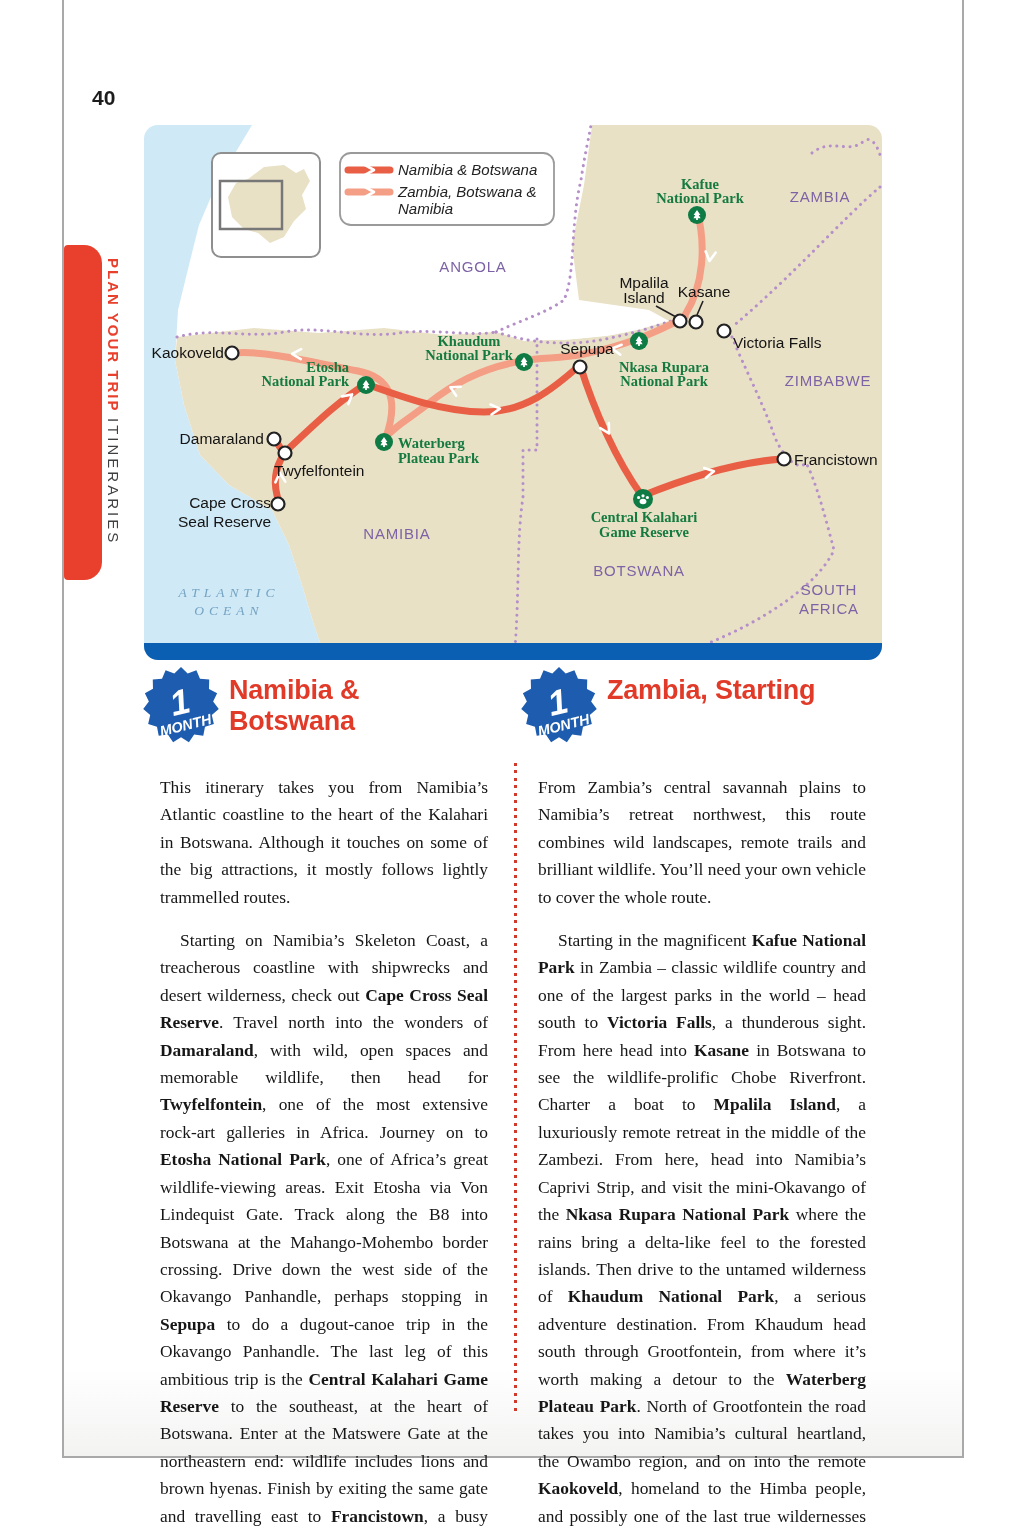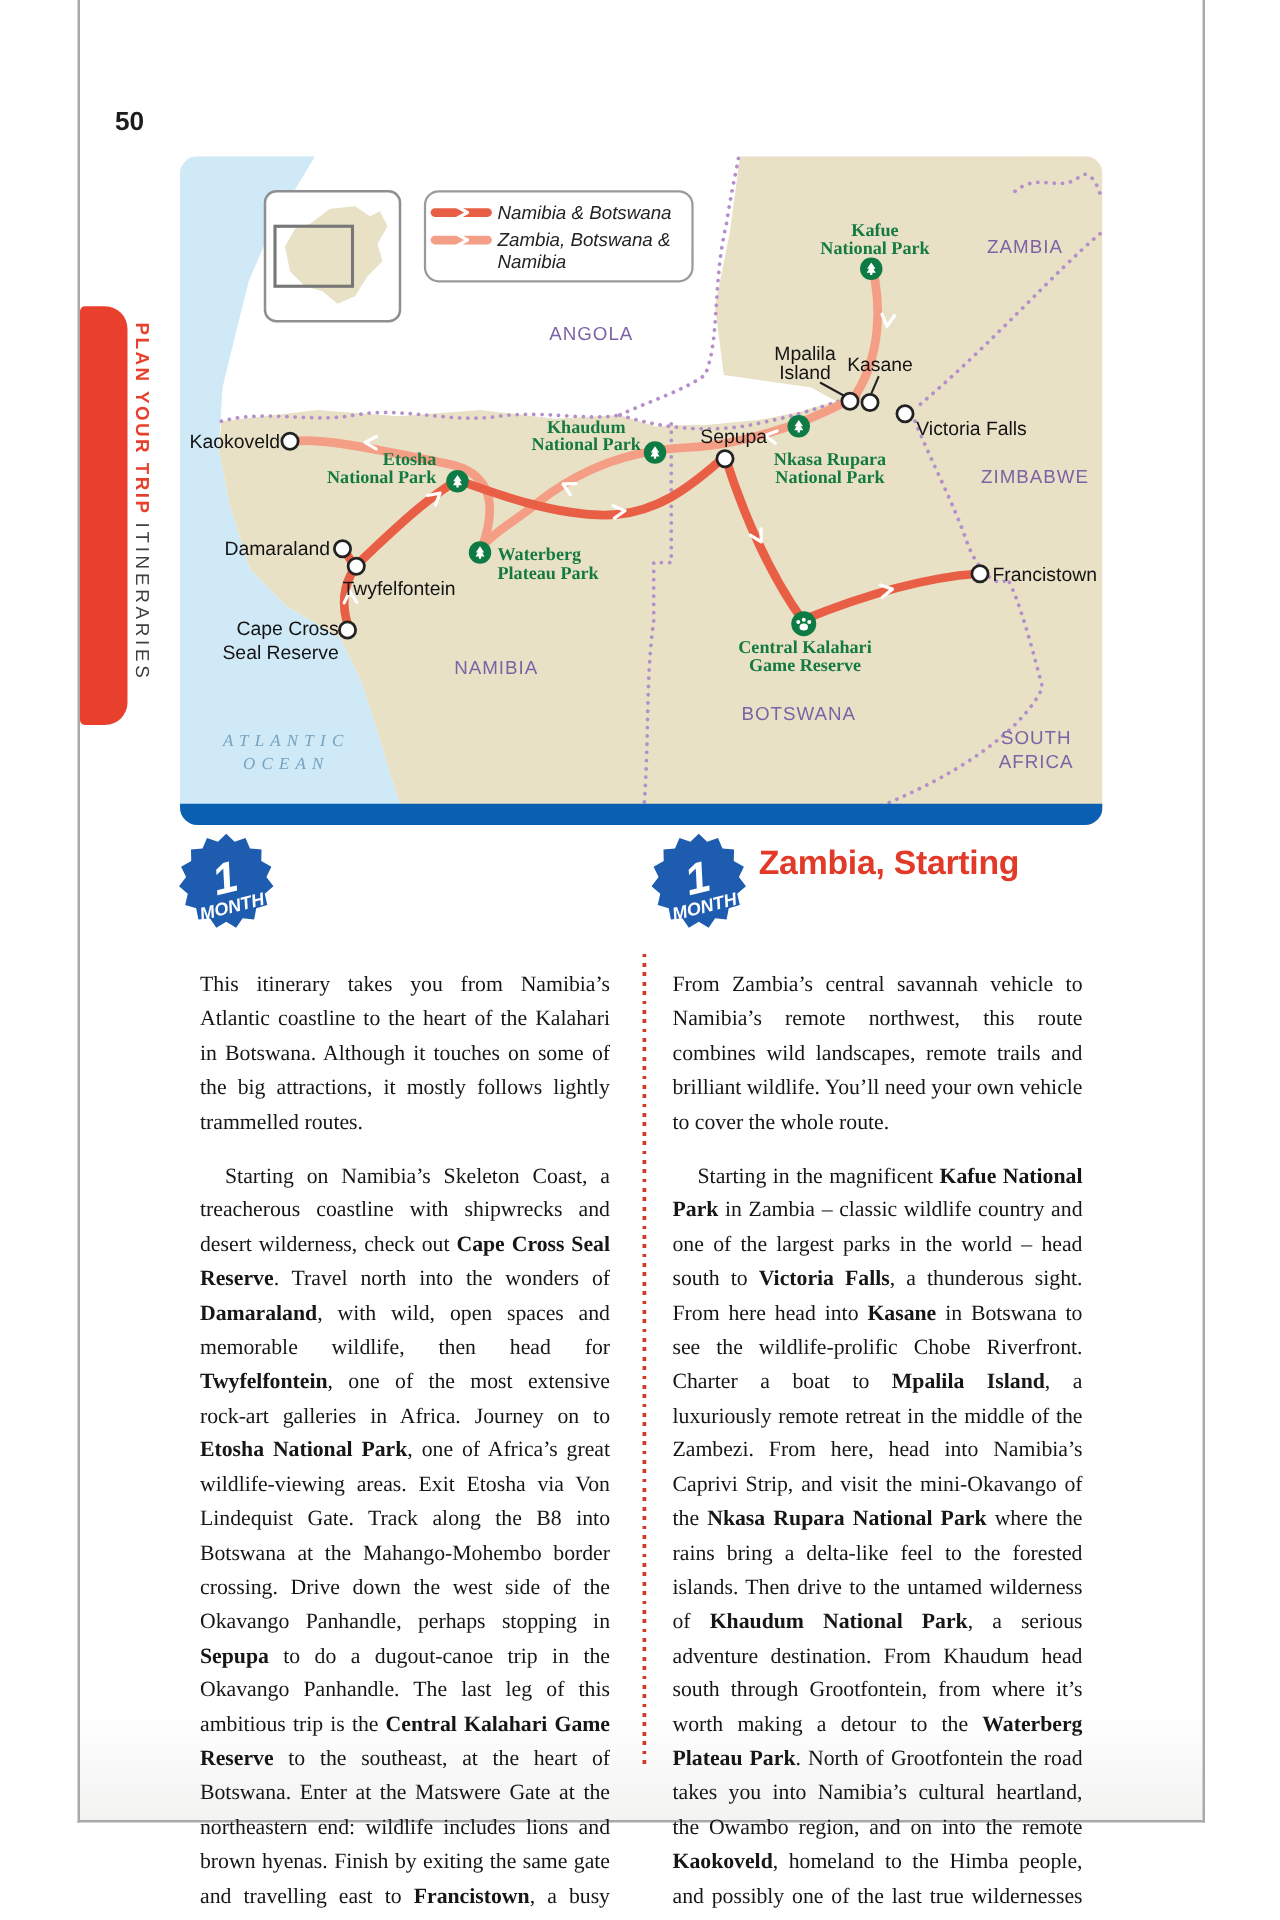--- a/index.html
+++ b/index.html
@@ -44,21 +44,21 @@
   .article-body p.indent{text-indent:20px;}
   .col-divider{position:absolute;left:450px;top:763px;width:3px;height:650px;
                background-image:repeating-linear-gradient(to bottom,#cf3a2a 0 3px,transparent 3px 7.5px);}
 </style>
 </head>
 <body>
 
 <div class="canvas">
   <div class="scan-page">
 
-    <div class="page-number">50</div>
+    <div class="page-number">40</div>
 
     <div class="side-tab-shape"></div>
     <div class="vtext red">PLAN YOUR TRIP</div>
     <div class="vtext gray">ITINERARIES</div>
 
     <div class="map-wrap">
       <svg viewBox="0 0 738 535" width="738" height="535">
         <defs>
           <clipPath id="maprc">
               <rect x="0" y="0" width="738" height="535" rx="14"></rect>
@@ -214,39 +214,43 @@
     </div>
 
     <div class="article-head left">
       <svg class="badge" viewBox="0 0 76 76">
         <polygon class="starburst" fill="#1d5cae" points="38.0,1.0 44.5,7.2 53.0,4.2 56.5,12.5 65.5,13.2 65.3,22.3 73.2,26.6 69.3,34.7 74.8,41.9 68.0,47.7 70.0,56.5 61.4,59.1 59.7,67.9 50.8,66.8 45.7,74.2 38.0,69.5 30.3,74.2 25.2,66.8 16.3,67.9 14.6,59.1 6.0,56.5 8.0,47.7 1.2,41.9 6.7,34.7 2.8,26.6 10.7,22.2 10.5,13.2 19.5,12.5 23.0,4.2 31.5,7.2"></polygon>
         <g transform="rotate(-14 38 40)" fill="#fff" text-anchor="middle" font-family="Liberation Sans, sans-serif" font-style="italic" font-weight="bold">
           <text x="38" y="47" font-size="34">1</text>
           <text x="38" y="63" font-size="14">MONTH</text>
         </g>
       </svg>
+      <div class="title">
+        <div>Namibia &amp;</div>
+        <div>Botswana</div>
+      </div>
     </div>
 
     <div class="article-head right">
       <svg class="badge" viewBox="0 0 76 76">
         <polygon class="starburst" fill="#1d5cae" points="38.0,1.0 44.5,7.2 53.0,4.2 56.5,12.5 65.5,13.2 65.3,22.3 73.2,26.6 69.3,34.7 74.8,41.9 68.0,47.7 70.0,56.5 61.4,59.1 59.7,67.9 50.8,66.8 45.7,74.2 38.0,69.5 30.3,74.2 25.2,66.8 16.3,67.9 14.6,59.1 6.0,56.5 8.0,47.7 1.2,41.9 6.7,34.7 2.8,26.6 10.7,22.2 10.5,13.2 19.5,12.5 23.0,4.2 31.5,7.2"></polygon>
         <g transform="rotate(-14 38 40)" fill="#fff" text-anchor="middle" font-family="Liberation Sans, sans-serif" font-style="italic" font-weight="bold">
           <text x="38" y="47" font-size="34">1</text>
           <text x="38" y="63" font-size="14">MONTH</text>
         </g>
       </svg>
       <div class="title">
         <div>Zambia, Starting</div>
       </div>
     </div>
 
     <div class="article-body left">
       <p>This itinerary takes you from Namibia’s Atlantic coastline to the heart of the Kalahari in Botswana. Although it touches on some of the big attractions, it mostly follows lightly trammelled routes.</p>
       <p class="indent"><span>Starting on Namibia’s Skeleton Coast, a treacherous coastline with shipwrecks and desert wilderness, check out </span><b>Cape Cross Seal Reserve</b><span>. Travel north into the wonders of </span><b>Damaraland</b><span>, with wild, open spaces and memorable wildlife, then head for </span><b>Twyfelfontein</b><span>, one of the most extensive rock-art galleries in Africa. Journey on to </span><b>Etosha National Park</b><span>, one of Africa’s great wildlife-viewing areas. Exit Etosha via Von Lindequist Gate. Track along the B8 into Botswana at the Mahango-Mohembo border crossing. Drive down the west side of the Okavango Panhandle, perhaps stopping in </span><b>Sepupa</b><span> to do a dugout-canoe trip in the Okavango Panhandle. The last leg of this ambitious trip is the </span><b>Central Kalahari Game Reserve</b><span> to the southeast, at the heart of Botswana. Enter at the Matswere Gate at the northeastern end: wildlife includes lions and brown hyenas. Finish by exiting the same gate and travelling east to </span><b>Francistown</b><span>, a busy town with plenty of good places to stay and eat at journey’s end.</span></p>
     </div>
     <div class="article-body right">
-      <p>From Zambia’s central savannah vehicle to Namibia’s remote northwest, this route combines wild landscapes, remote trails and brilliant wildlife. You’ll need your own vehicle to cover the whole route.</p>
+      <p>From Zambia’s central savannah plains to Namibia’s retreat northwest, this route combines wild landscapes, remote trails and brilliant wildlife. You’ll need your own vehicle to cover the whole route.</p>
       <p class="indent"><span>Starting in the magnificent </span><b>Kafue National Park</b><span> in Zambia – classic wildlife country and one of the largest parks in the world – head south to </span><b>Victoria Falls</b><span>, a thunderous sight. From here head into </span><b>Kasane</b><span> in Botswana to see the wildlife-prolific Chobe Riverfront. Charter a boat to </span><b>Mpalila Island</b><span>, a luxuriously remote retreat in the middle of the Zambezi. From here, head into Namibia’s Caprivi Strip, and visit the mini-Okavango of the </span><b>Nkasa Rupara National Park</b><span> where the rains bring a delta-like feel to the forested islands. Then drive to the untamed wilderness of </span><b>Khaudum National Park</b><span>, a serious adventure destination. From Khaudum head south through Grootfontein, from where it’s worth making a detour to the </span><b>Waterberg Plateau Park</b><span>. North of Grootfontein the road takes you into Namibia’s cultural heartland, the Owambo region, and on into the remote </span><b>Kaokoveld</b><span>, homeland to the Himba people, and possibly one of the last true wildernesses left in Southern Africa.</span></p>
     </div>
 
     <div class="col-divider"></div>
   </div>
 </div>
 
 </body></html>

